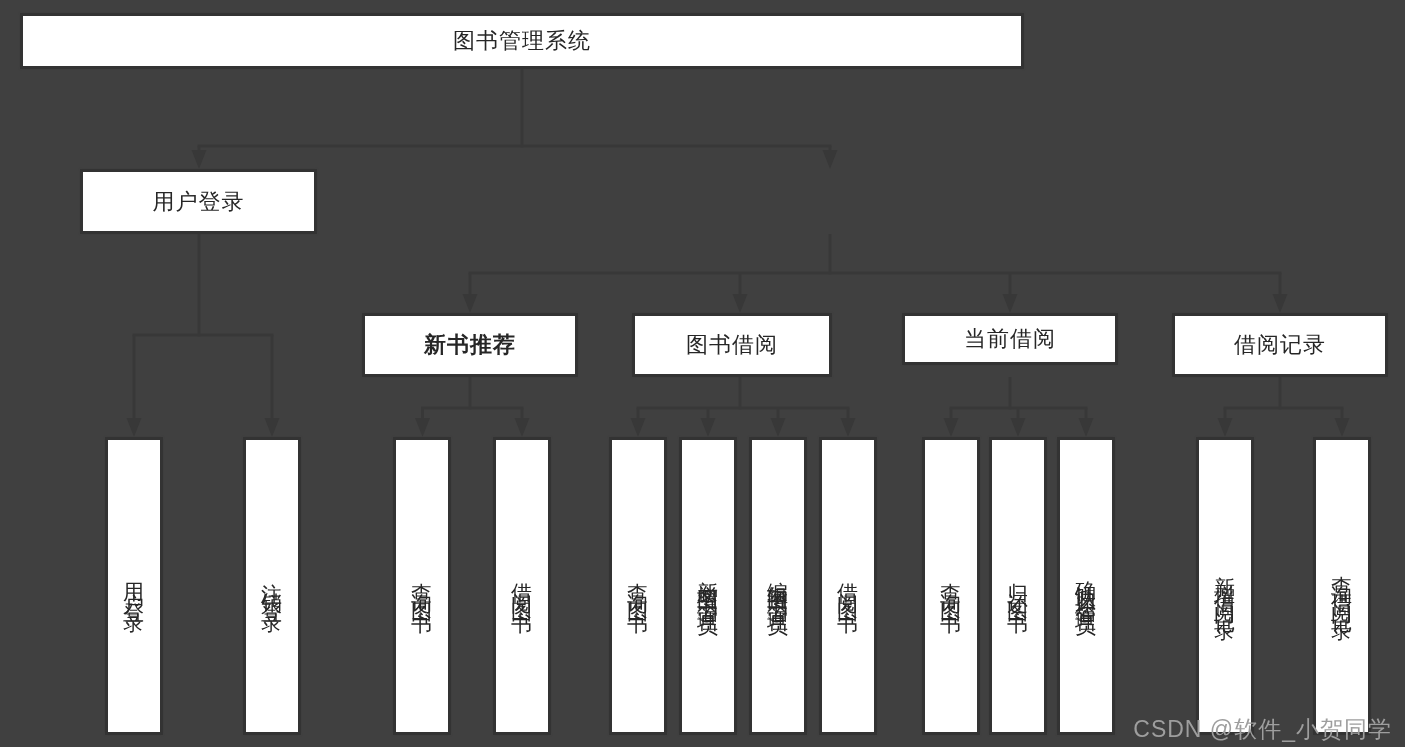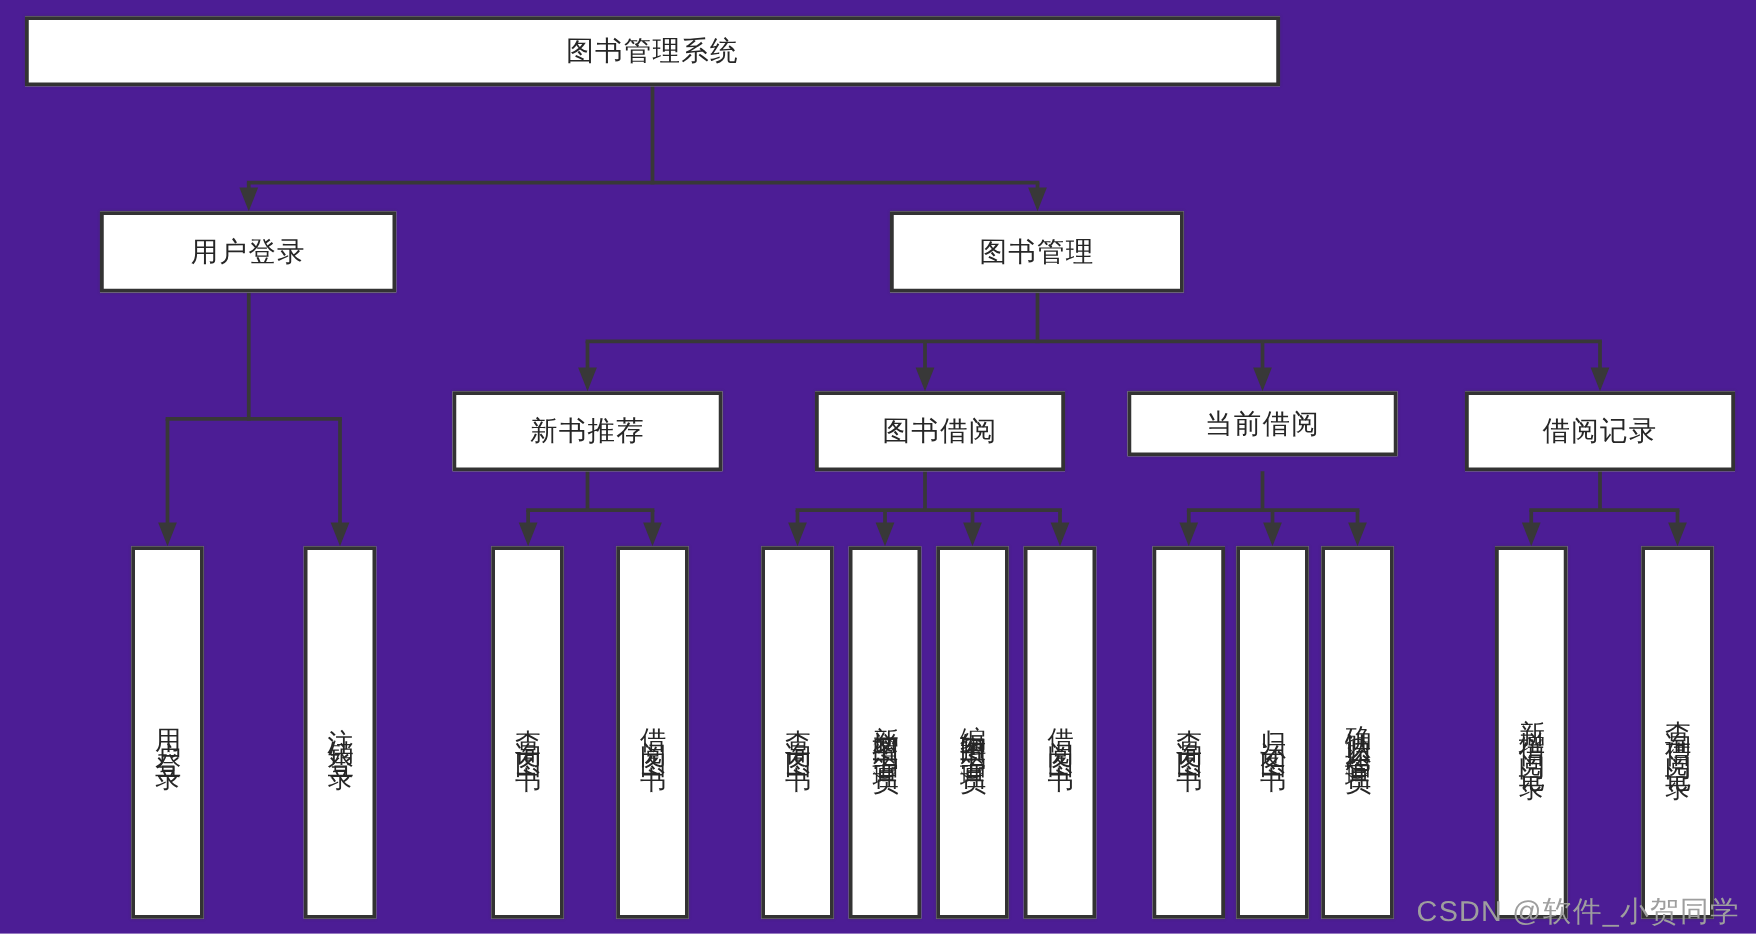--- a/index.html
+++ b/index.html
@@ -5,21 +5,21 @@
   html, body {
     margin: 0;
     padding: 0;
     background: #ffffff;
     font-family: "Liberation Sans", "DejaVu Sans", sans-serif;
   }
   .canvas {
     position: relative;
     width: 1405px;
     height: 747px;
-    background: #4c1d95;
+    background: #404040;
     overflow: hidden;
   }
   .wires {
     position: absolute;
     left: 0;
     top: 0;
     width: 1405px;
     height: 747px;
   }
   .box {
@@ -123,28 +123,25 @@
       <path d="M 1342 437 L 1334.5 418 L 1349.5 418 Z" fill="#383838"></path>
     </svg>
 
   <div class="box" style="left:20px; top:13px; width:1004px; height:56px;">
     <span class="hlabel">图书管理系统</span>
   </div>
 
   <div class="box" style="left:80px; top:169px; width:237px; height:65px;">
     <span class="hlabel">用户登录</span>
   </div>
-  <div class="box" style="left:712px; top:169px; width:235px; height:65px;">
-    <span class="hlabel">图书管理</span>
-  </div>
 
-  <div class="box" style="left:362px; top:313px; width:216px; height:64px;">
+  <div class="box" style="left:362px; top:313px; width:216px; height:64px;font-weight:bold;">
     <span class="hlabel">新书推荐</span>
   </div>
-  <div class="box" style="left:652px; top:313px; width:200px; height:64px;">
+  <div class="box" style="left:632px; top:313px; width:200px; height:64px;">
     <span class="hlabel">图书借阅</span>
   </div>
   <div class="box" style="left:902px; top:313px; width:216px; height:52px;">
     <span class="hlabel">当前借阅</span>
   </div>
   <div class="box" style="left:1172px; top:313px; width:216px; height:64px;font-family:Liberation Serif, serif;">
     <span class="hlabel">借阅记录</span>
   </div>
 
   <div class="box vbox" style="left:105px;">

